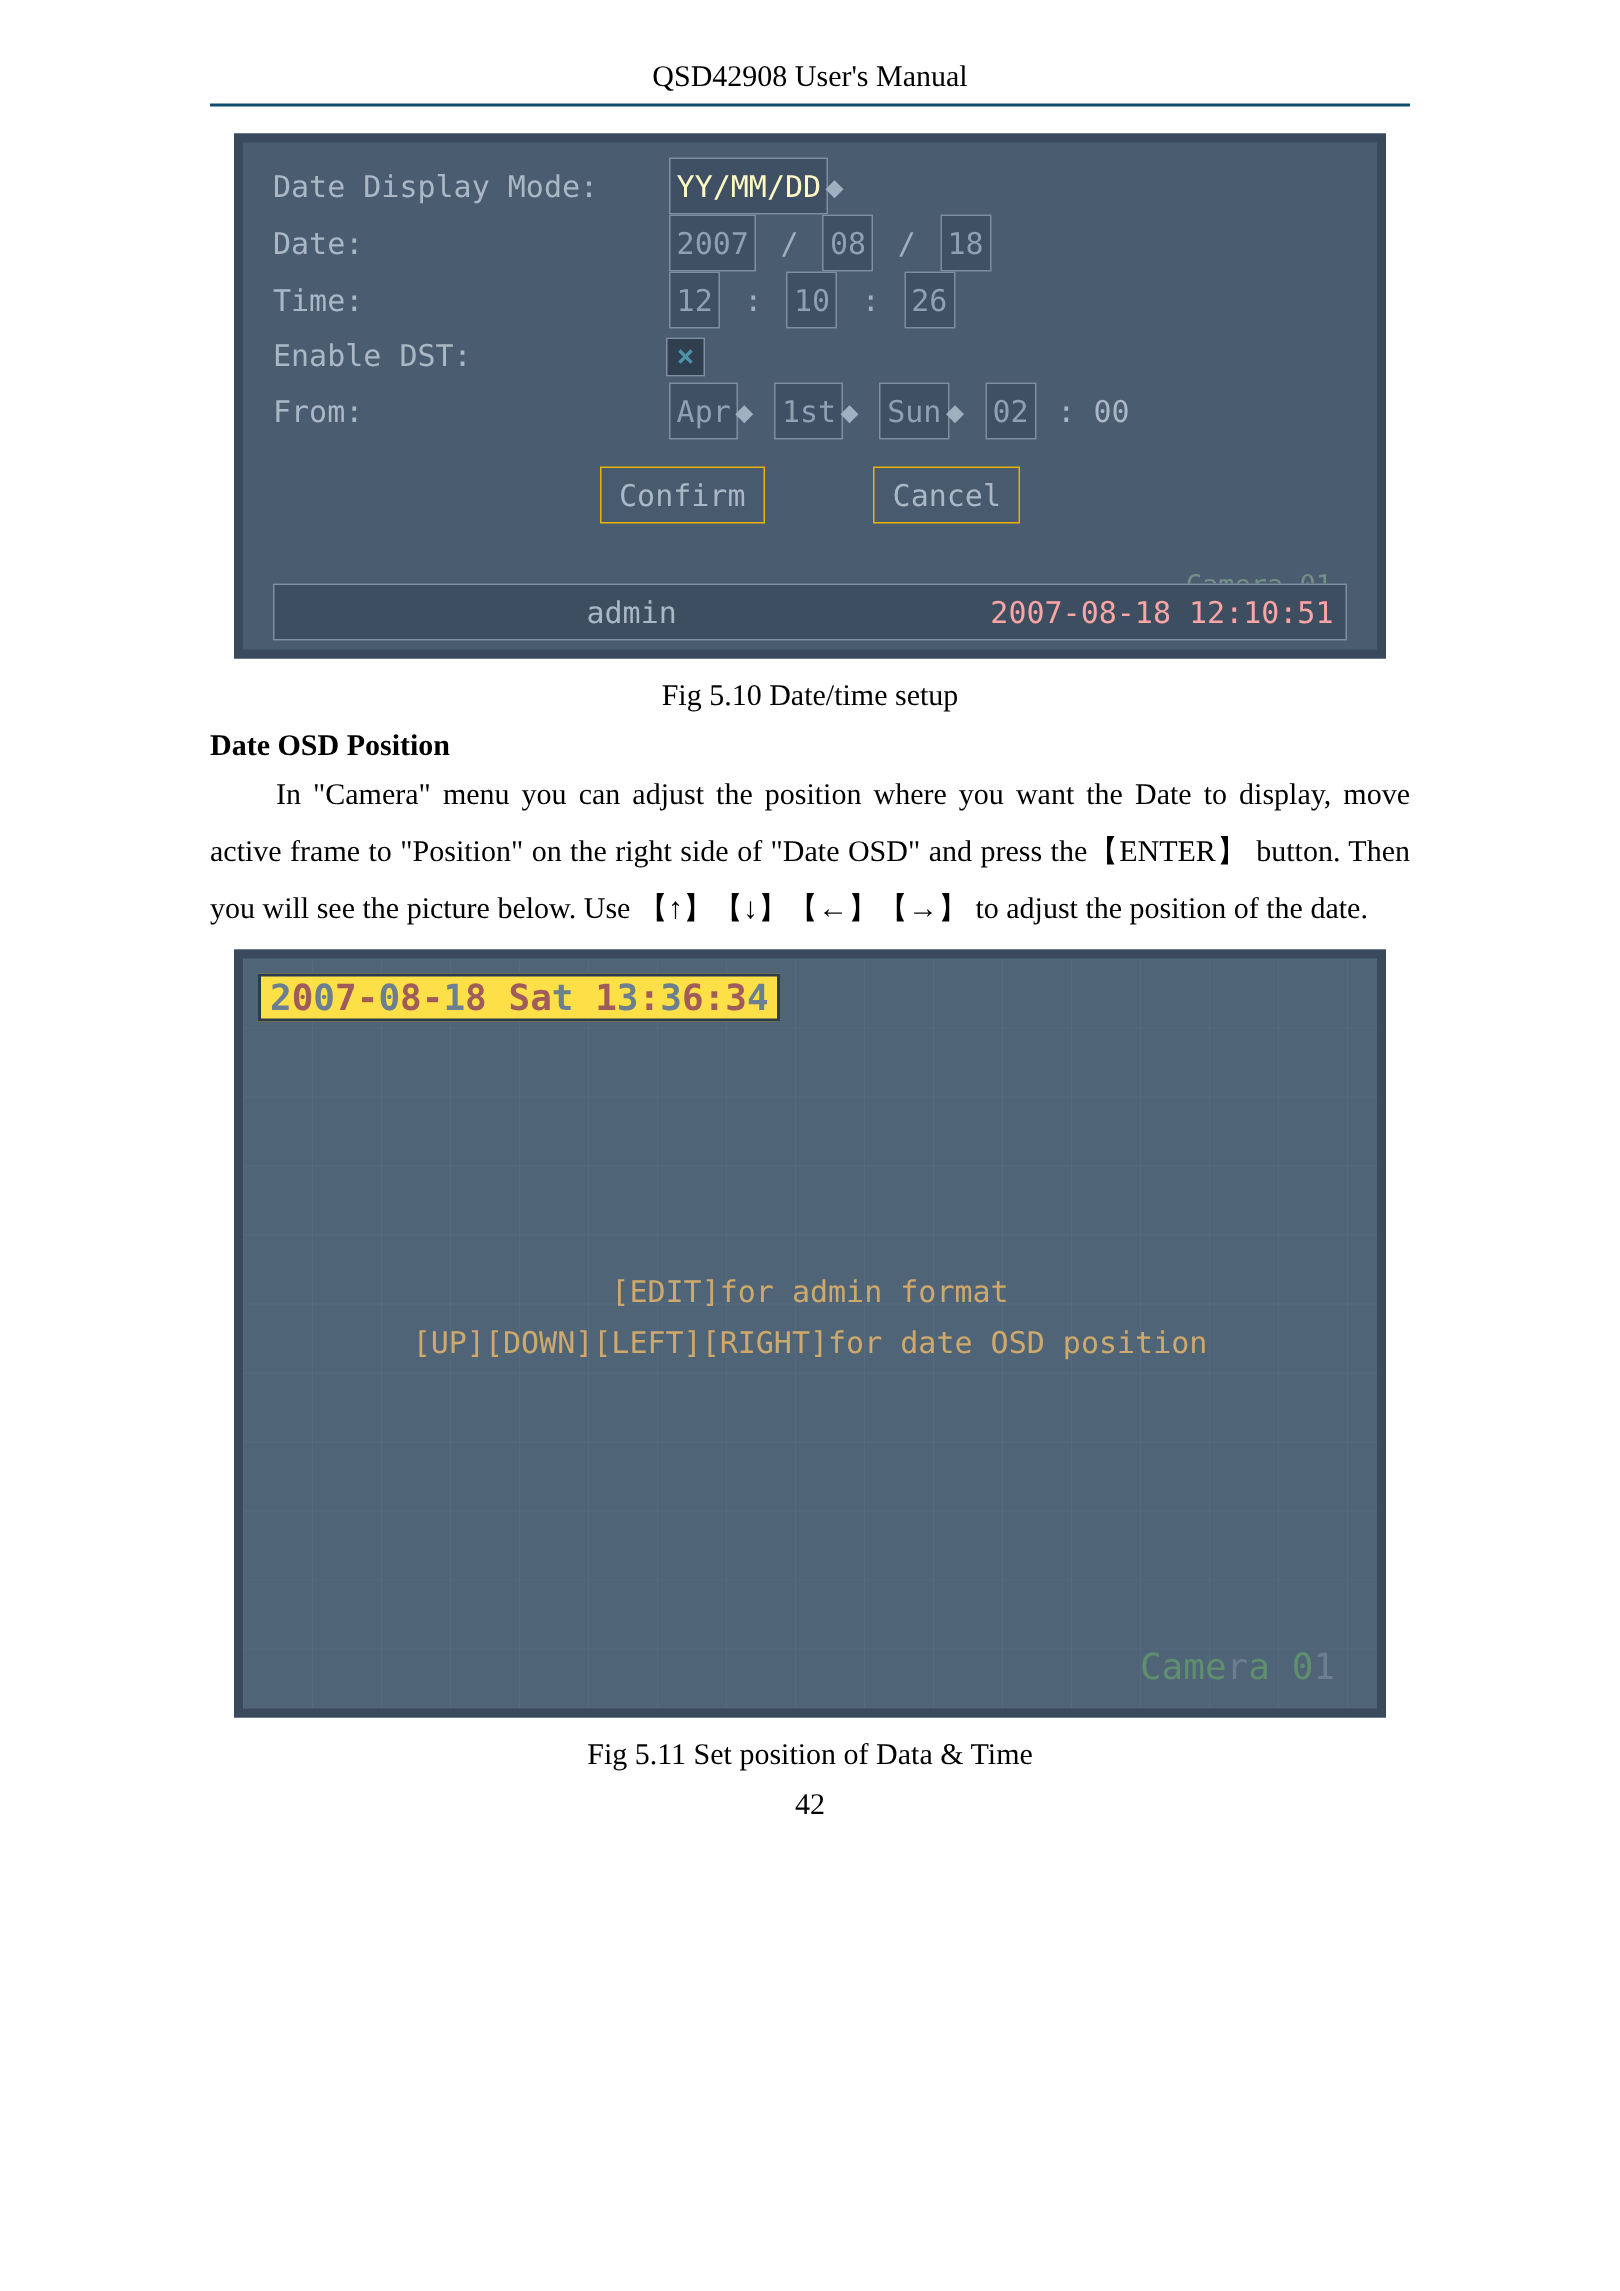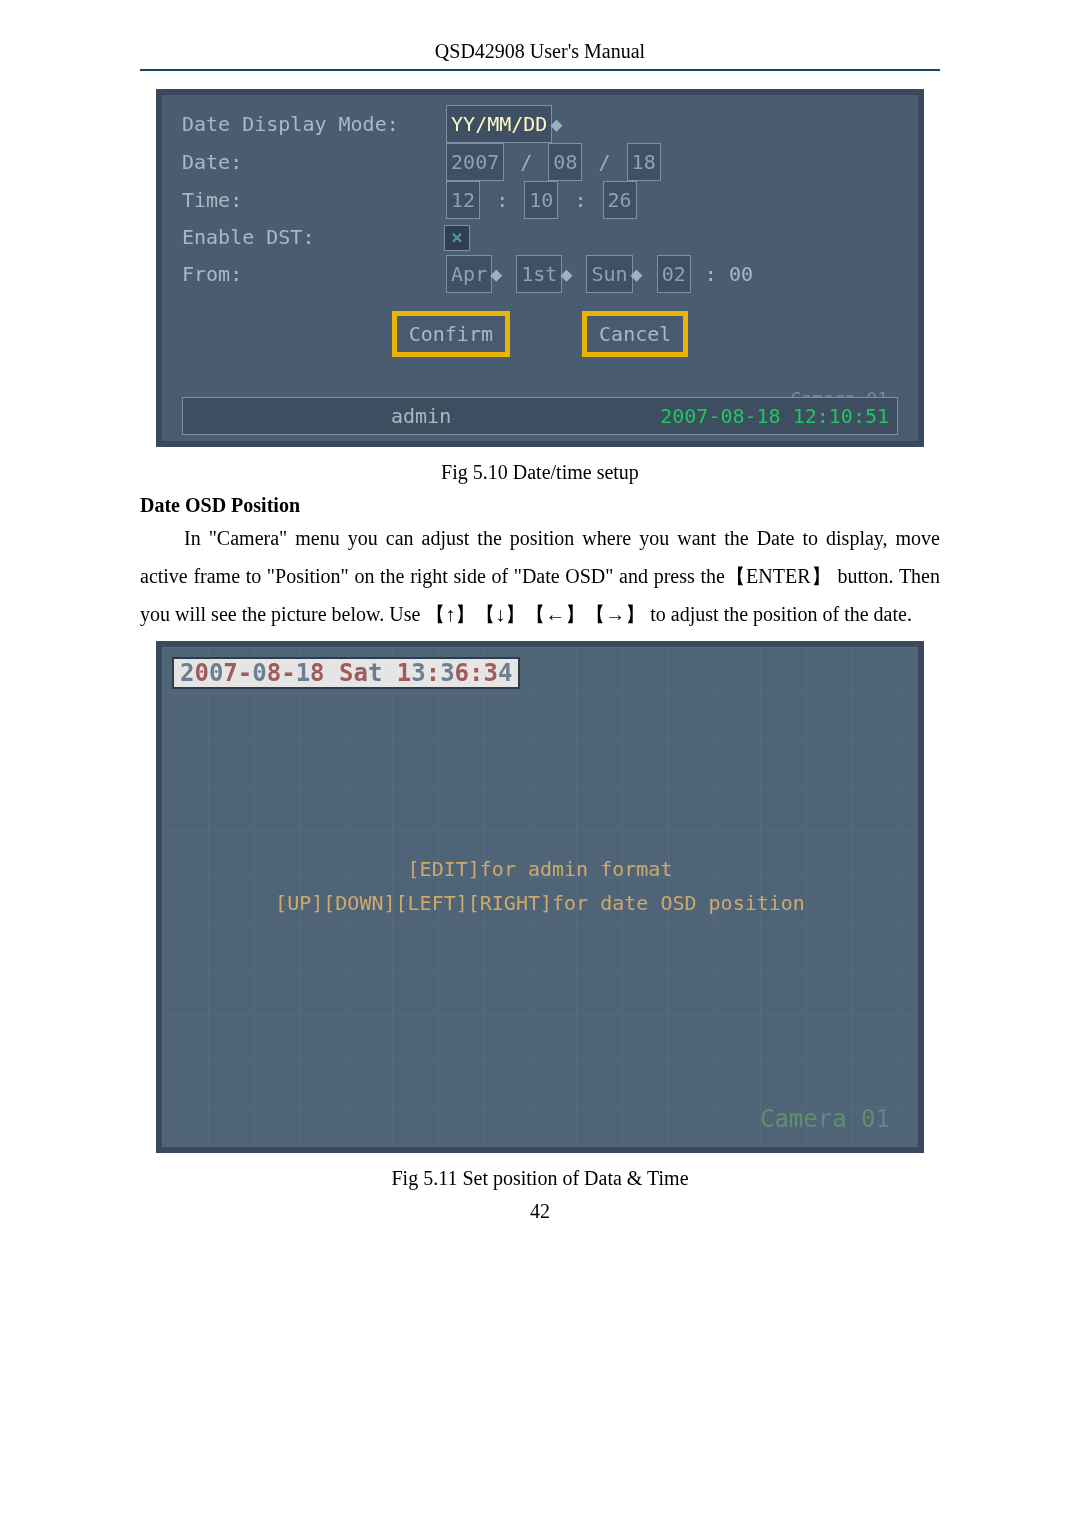--- a/index.html
+++ b/index.html
@@ -55,38 +55,38 @@
     border:1px solid #7d8fa0;
     background:#2f3f50;
     color:#4f91a8;
     text-align:center;
     line-height:22px;
     font-weight:bold;
   }
   .ds-arrows { color:#9fb0c0; display:inline-block; margin-left:-4px; }
   .ds-btn {
     display:inline-block;
-    border:5px solid #eab308;
+    border:1px solid #eab308;
     background:#485a6e;
     padding:0 12px;
     color:#aab8c6;
     margin:0 30px;
   }
   .ds-btn-row { text-align:center; margin:18px 0 30px 0; }
   .ds-statusbar {
     border:1px solid #7d8fa0;
     background:#3d4e60;
     padding:0 8px;
     margin-top:40px;
     display:flex;
     align-items:center;
     position:relative;
   }
   .ds-status-user { flex:0 0 auto; margin-left:200px; color:#aab8c6; }
-  .ds-status-right { margin-left:auto; color:#22c55e; position:relative; }
+  .ds-status-right { margin-left:auto; color:#fca5a5; position:relative; }
   .ds-camera-overlap {
     position:absolute; right:10px; top:-14px;
     color:#8fb398; opacity:.6; font-size:18px;
   }
   .caption {
     text-align:center;
     font-size:20px;
     margin:6px 0 10px 0;
   }
   .section-heading {
@@ -115,21 +115,21 @@
   .grid-overlay {
     position:absolute; inset:0;
     background-image:
       linear-gradient(#5e7288 1px, transparent 1px),
       linear-gradient(90deg, #5e7288 1px, transparent 1px);
     background-size: 46px 46px;
     opacity:.45;
   }
   .osd-date-box {
     position:absolute; top:10px; left:10px;
-    background:#e5e5e5;
+    background:#fde047;
     border:2px solid #2d3c4c;
     padding:0 6px;
     font-weight:bold;
     color:#a05b5b;
     font-size:24px;
   }
   .osd-date-box .dim { color:#6b7e92; }
   .hint1 {
     position:absolute; top:210px; left:0; right:0;
     text-align:center; color:#cfa96b; font-size:20px;

